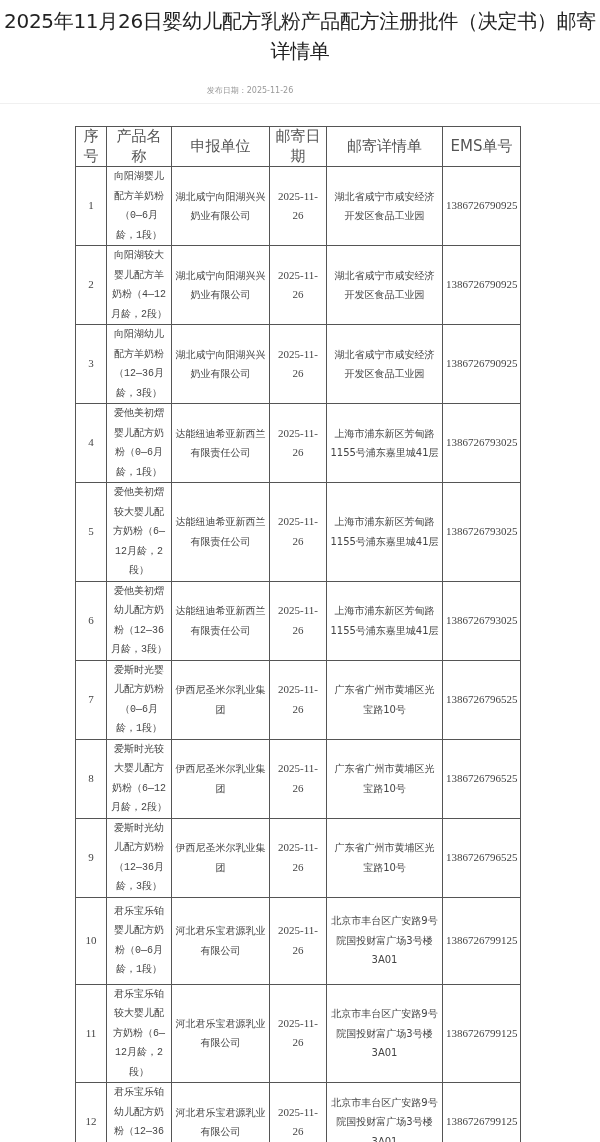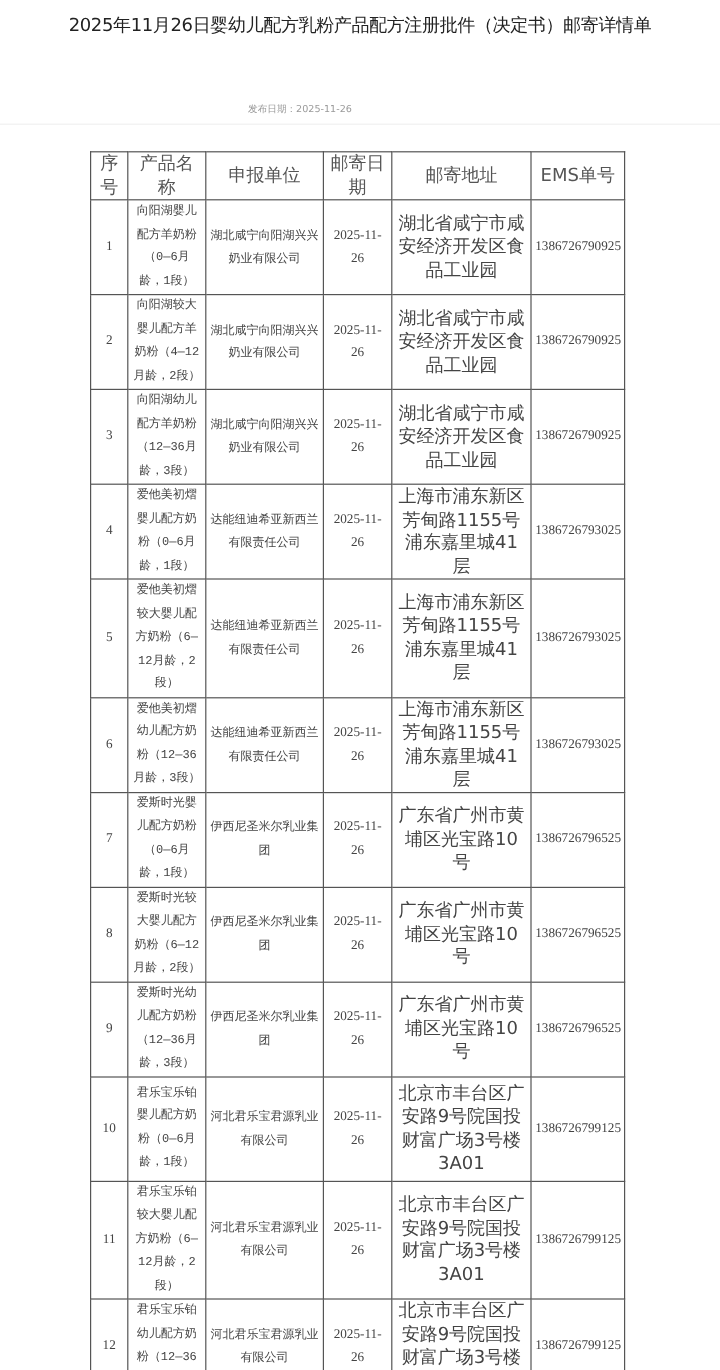--- a/index.html
+++ b/index.html
@@ -1,30 +1,30 @@
 <!DOCTYPE html>
 <html><head>
 <meta charset="utf-8">
 <style>
   html, body { margin: 0; padding: 0; background: #ffffff; }
   body { width: 600px; height: 1142px; position: relative; overflow: hidden;
          font-family: "DejaVu Sans", "Liberation Sans", sans-serif; color: #333; }
   .title { position: absolute; left: 0; top: 6px; width: 600px; text-align: center;
-           font-size: 15px; line-height: 30px; color: #222; letter-spacing: -0.3px; }
+           font-size: 20px; line-height: 30px; color: #222; letter-spacing: -0.3px; }
   .meta { position: absolute; left: 0; top: 85px; width: 500px; text-align: center;
           font-size: 8px; color: #999; }
   .sep { position: absolute; left: 0; top: 103px; width: 600px; height: 1px; background: #f0f0f0; }
   table { position: absolute; left: 75px; top: 126px; border-collapse: collapse;
           table-layout: fixed; width: 445px; }
   td, th { border: 1px solid #555; text-align: center; vertical-align: middle;
            font-weight: normal; padding: 0 3px; font-size: 10px; line-height: 19.5px; color: #444; }
   th { height: 21px; font-size: 15px; color: #555; }
   td.num, td.date, td.ems { font-family: "Liberation Serif", "DejaVu Serif", serif; font-size: 11px; }
   td.prod { padding: 0 4px; font-family: Liberation Mono, monospace; }
-  td.addr { font-size: 15px; }
+  td.addr { font-size: 10px; }
 </style>
 </head>
 <body>
 
 <div class="title">2025年11月26日婴幼儿配方乳粉产品配方注册批件（决定书）邮寄详情单</div>
 <div class="meta">
   <span>发布日期：</span><span>2025-11-26</span>
 </div>
 <div class="sep"></div>
 
@@ -36,21 +36,21 @@
     <col style="width:57px">
       <col style="width:116px">
       <col style="width:78px">
   </colgroup>
   <thead>
     <tr>
       <th>序号</th>
       <th>产品名称</th>
       <th>申报单位</th>
       <th>邮寄日期</th>
-      <th>邮寄地址</th>
+      <th>邮寄详情单</th>
       <th>EMS单号</th>
     </tr>
   </thead>
   <tbody id="tbody">
       <tr style="height: 78px;">
         <td class="num">1</td>
         <td class="prod">向阳湖婴儿配方羊奶粉（0—6月龄，1段）</td>
         <td class="comp">湖北咸宁向阳湖兴兴奶业有限公司</td>
         <td class="date">2025-11-26</td>
         <td class="addr">湖北省咸宁市咸安经济开发区食品工业园</td>

